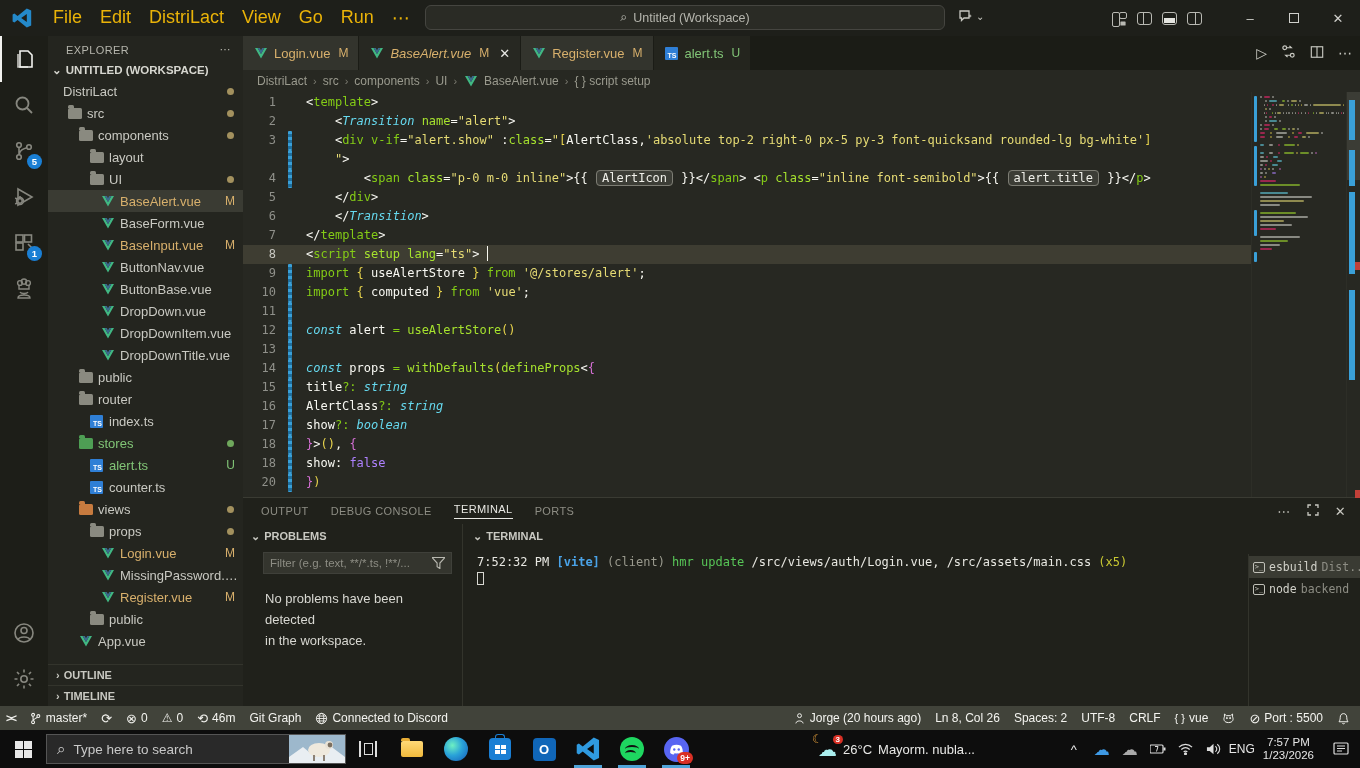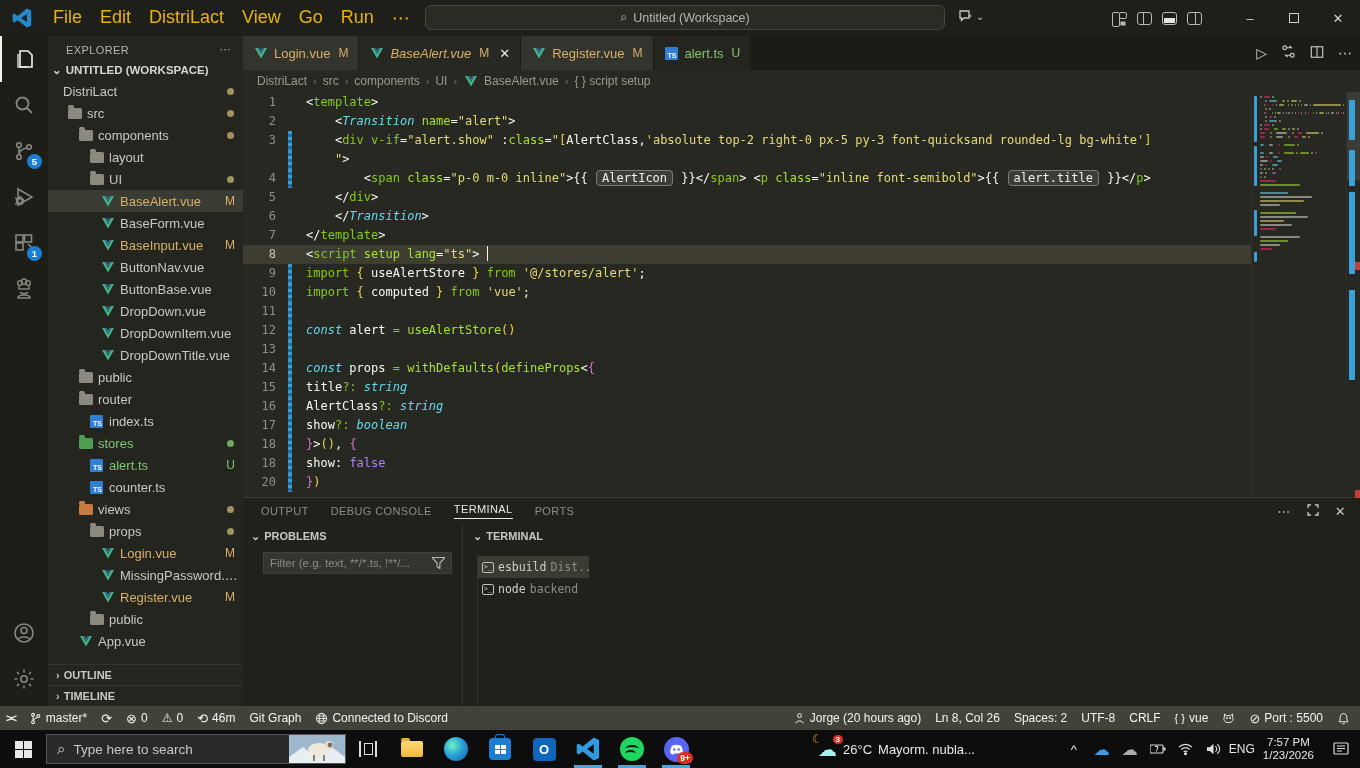--- a/index.html
+++ b/index.html
@@ -853,27 +853,35 @@
           <div class="pane-hd">
             <span>⌄</span>
             <span>PROBLEMS</span>
           </div>
           <div class="filter-box">
             <span class="ph">Filter (e.g. text, **/*.ts, !**/...</span>
             <svg width="13" height="12" viewBox="0 0 14 12">
                 <path d="M0 0 h14 l-5.5 6 v6 l-3-2 v-4 Z" fill="none" stroke="#b8b8b0" stroke-width="1.2"></path>
               </svg>
           </div>
+          <div class="problems-msg">
+            <div>No problems have been detected</div>
+            <div>in the workspace.</div>
+          </div>
         </div>
         <div class="term-pane">
           <div class="pane-hd" style="padding-left:10px;">
             <span>⌄</span>
             <span>TERMINAL</span>
           </div>
           <div class="term-body">
+            <div class="term-text">
+              <div id="termline"><span class="tw">7:52:32 PM </span><span class="tblue">[vite]</span><span class="tgray"> (client) </span><span class="tgreen">hmr update </span><span class="tw">/src/views/auth/Login.vue, /src/assets/main.css </span><span class="tyellow">(x5)</span></div>
+              <div><span class="term-cursor"></span></div>
+            </div>
             <div class="term-list" id="termlist">
                 <div class="term-item sel">
                   <span class="term-ic">&gt;_</span>
                   <span>esbuild</span>
                   <span class="desc">Dist...</span>
                 </div>
                 <div class="term-item">
                   <span class="term-ic">&gt;_</span>
                   <span>node</span>
                   <span class="desc">backend</span>

